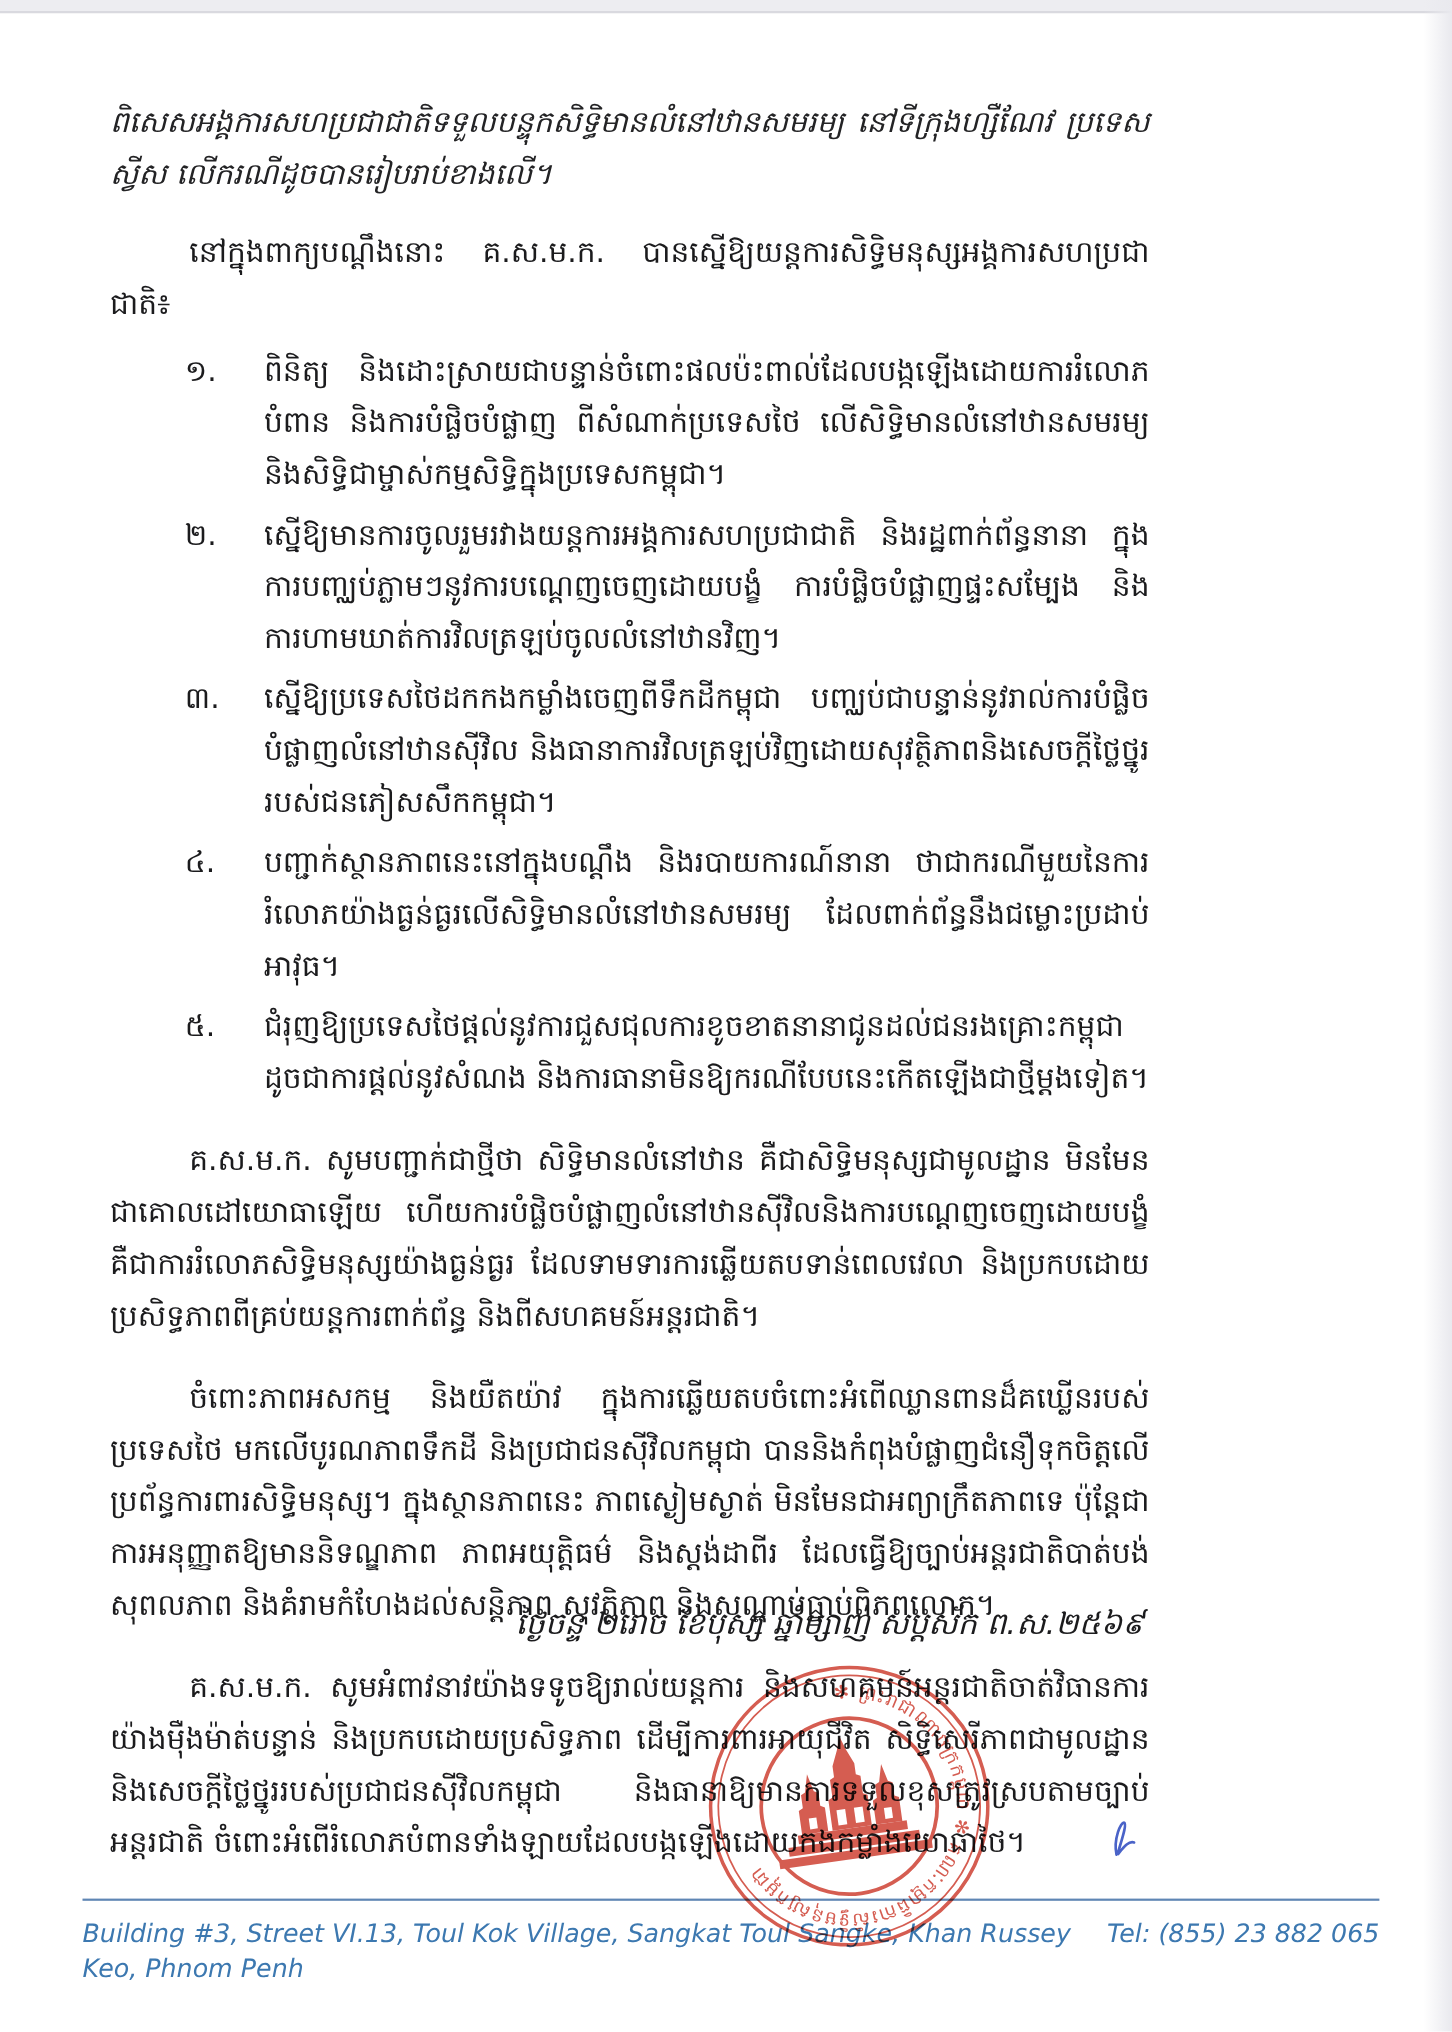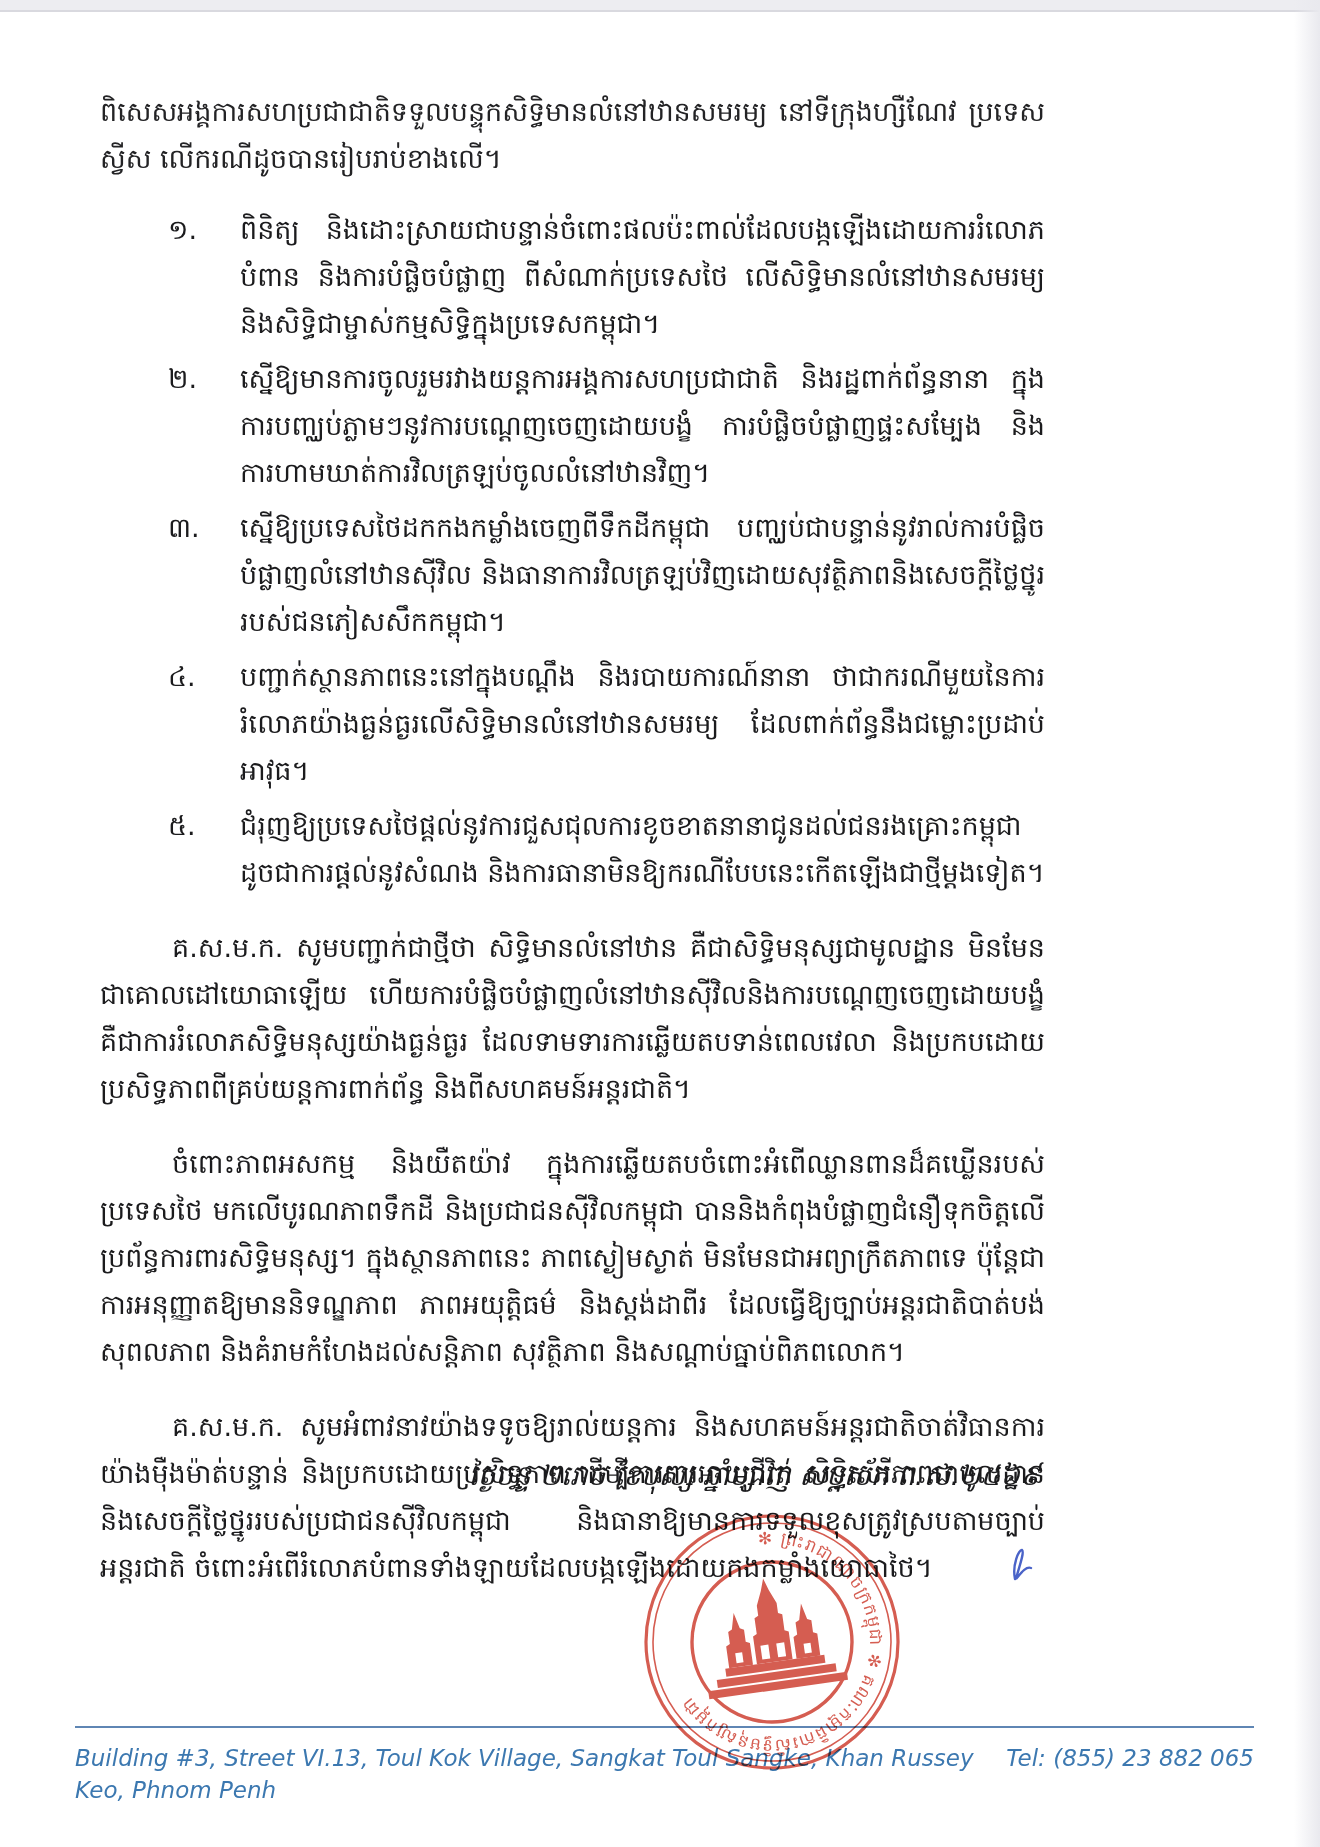--- a/index.html
+++ b/index.html
@@ -8,21 +8,21 @@
     background:#ffffff;
     font-family:"DejaVu Sans",sans-serif;
     color:#1b1b1d;
   }
   .top-edge{position:absolute;top:0;left:0;right:0;height:10px;background:#ededf1;border-bottom:2px solid #d9d9df;}
   .right-edge{position:absolute;top:0;right:0;bottom:0;width:26px;background:linear-gradient(to right,rgba(233,233,238,0),#e9e9ee);}
   .content{
     position:absolute;top:88px;left:100px;width:945px;
     font-size:27px;line-height:47px;text-align:justify;
   }
-  .intro{font-weight:500;color:#232325;margin:0 0 24px 0;}
+  .intro{font-style:italic;font-weight:500;color:#232325;margin:0 0 24px 0;}
   .lead{margin:0 0 14px 0;text-indent:72px;}
   ol.requests{list-style:none;margin:0 0 28px 0;padding:0;}
   ol.requests li{position:relative;padding-left:140px;margin:0 0 8px 0;}
   ol.requests .num{position:absolute;left:68px;top:0;}
   .para{margin:0 0 28px 0;text-indent:72px;}
   .pen-mark{display:inline-block;vertical-align:-8px;margin-left:4px;}
   .dateblock{
     position:absolute;top:1452px;right:280px;width:700px;
     font-size:28px;line-height:48px;text-align:right;color:#1b1b1d;font-style:italic;
   }
@@ -41,20 +41,21 @@
   .footer-row .tel{white-space:nowrap;margin-left:30px;}
 </style>
 </head>
 <body>
 
 <div class="top-edge"></div>
 <div class="right-edge"></div>
 
 <main class="content">
   <p class="intro">ពិសេសអង្គការសហប្រជាជាតិទទួលបន្ទុកសិទ្ធិមានលំនៅឋានសមរម្យ នៅទីក្រុងហ្សឺណែវ ប្រទេសស្វីស លើករណីដូចបានរៀបរាប់ខាងលើ។</p>
+  <p class="lead">នៅក្នុងពាក្យបណ្ដឹងនោះ គ.ស.ម.ក. បានស្នើឱ្យយន្តការសិទ្ធិមនុស្សអង្គការសហប្រជាជាតិ៖</p>
 
   <ol class="requests">
     <li>
       <span class="num">១.</span>
       <span class="txt">ពិនិត្យ និងដោះស្រាយជាបន្ទាន់ចំពោះផលប៉ះពាល់ដែលបង្កឡើងដោយការរំលោភបំពាន និងការបំផ្លិចបំផ្លាញ ពីសំណាក់ប្រទេសថៃ លើសិទ្ធិមានលំនៅឋានសមរម្យនិងសិទ្ធិជាម្ចាស់កម្មសិទ្ធិក្នុងប្រទេសកម្ពុជា។</span>
     </li>
     <li>
       <span class="num">២.</span>
       <span class="txt">ស្នើឱ្យមានការចូលរួមរវាងយន្តការអង្គការសហប្រជាជាតិ និងរដ្ឋពាក់ព័ន្ធនានា ក្នុងការបញ្ឈប់ភ្លាមៗនូវការបណ្ដេញចេញដោយបង្ខំ ការបំផ្លិចបំផ្លាញផ្ទះសម្បែង និងការហាមឃាត់ការវិលត្រឡប់ចូលលំនៅឋានវិញ។</span>
     </li>

